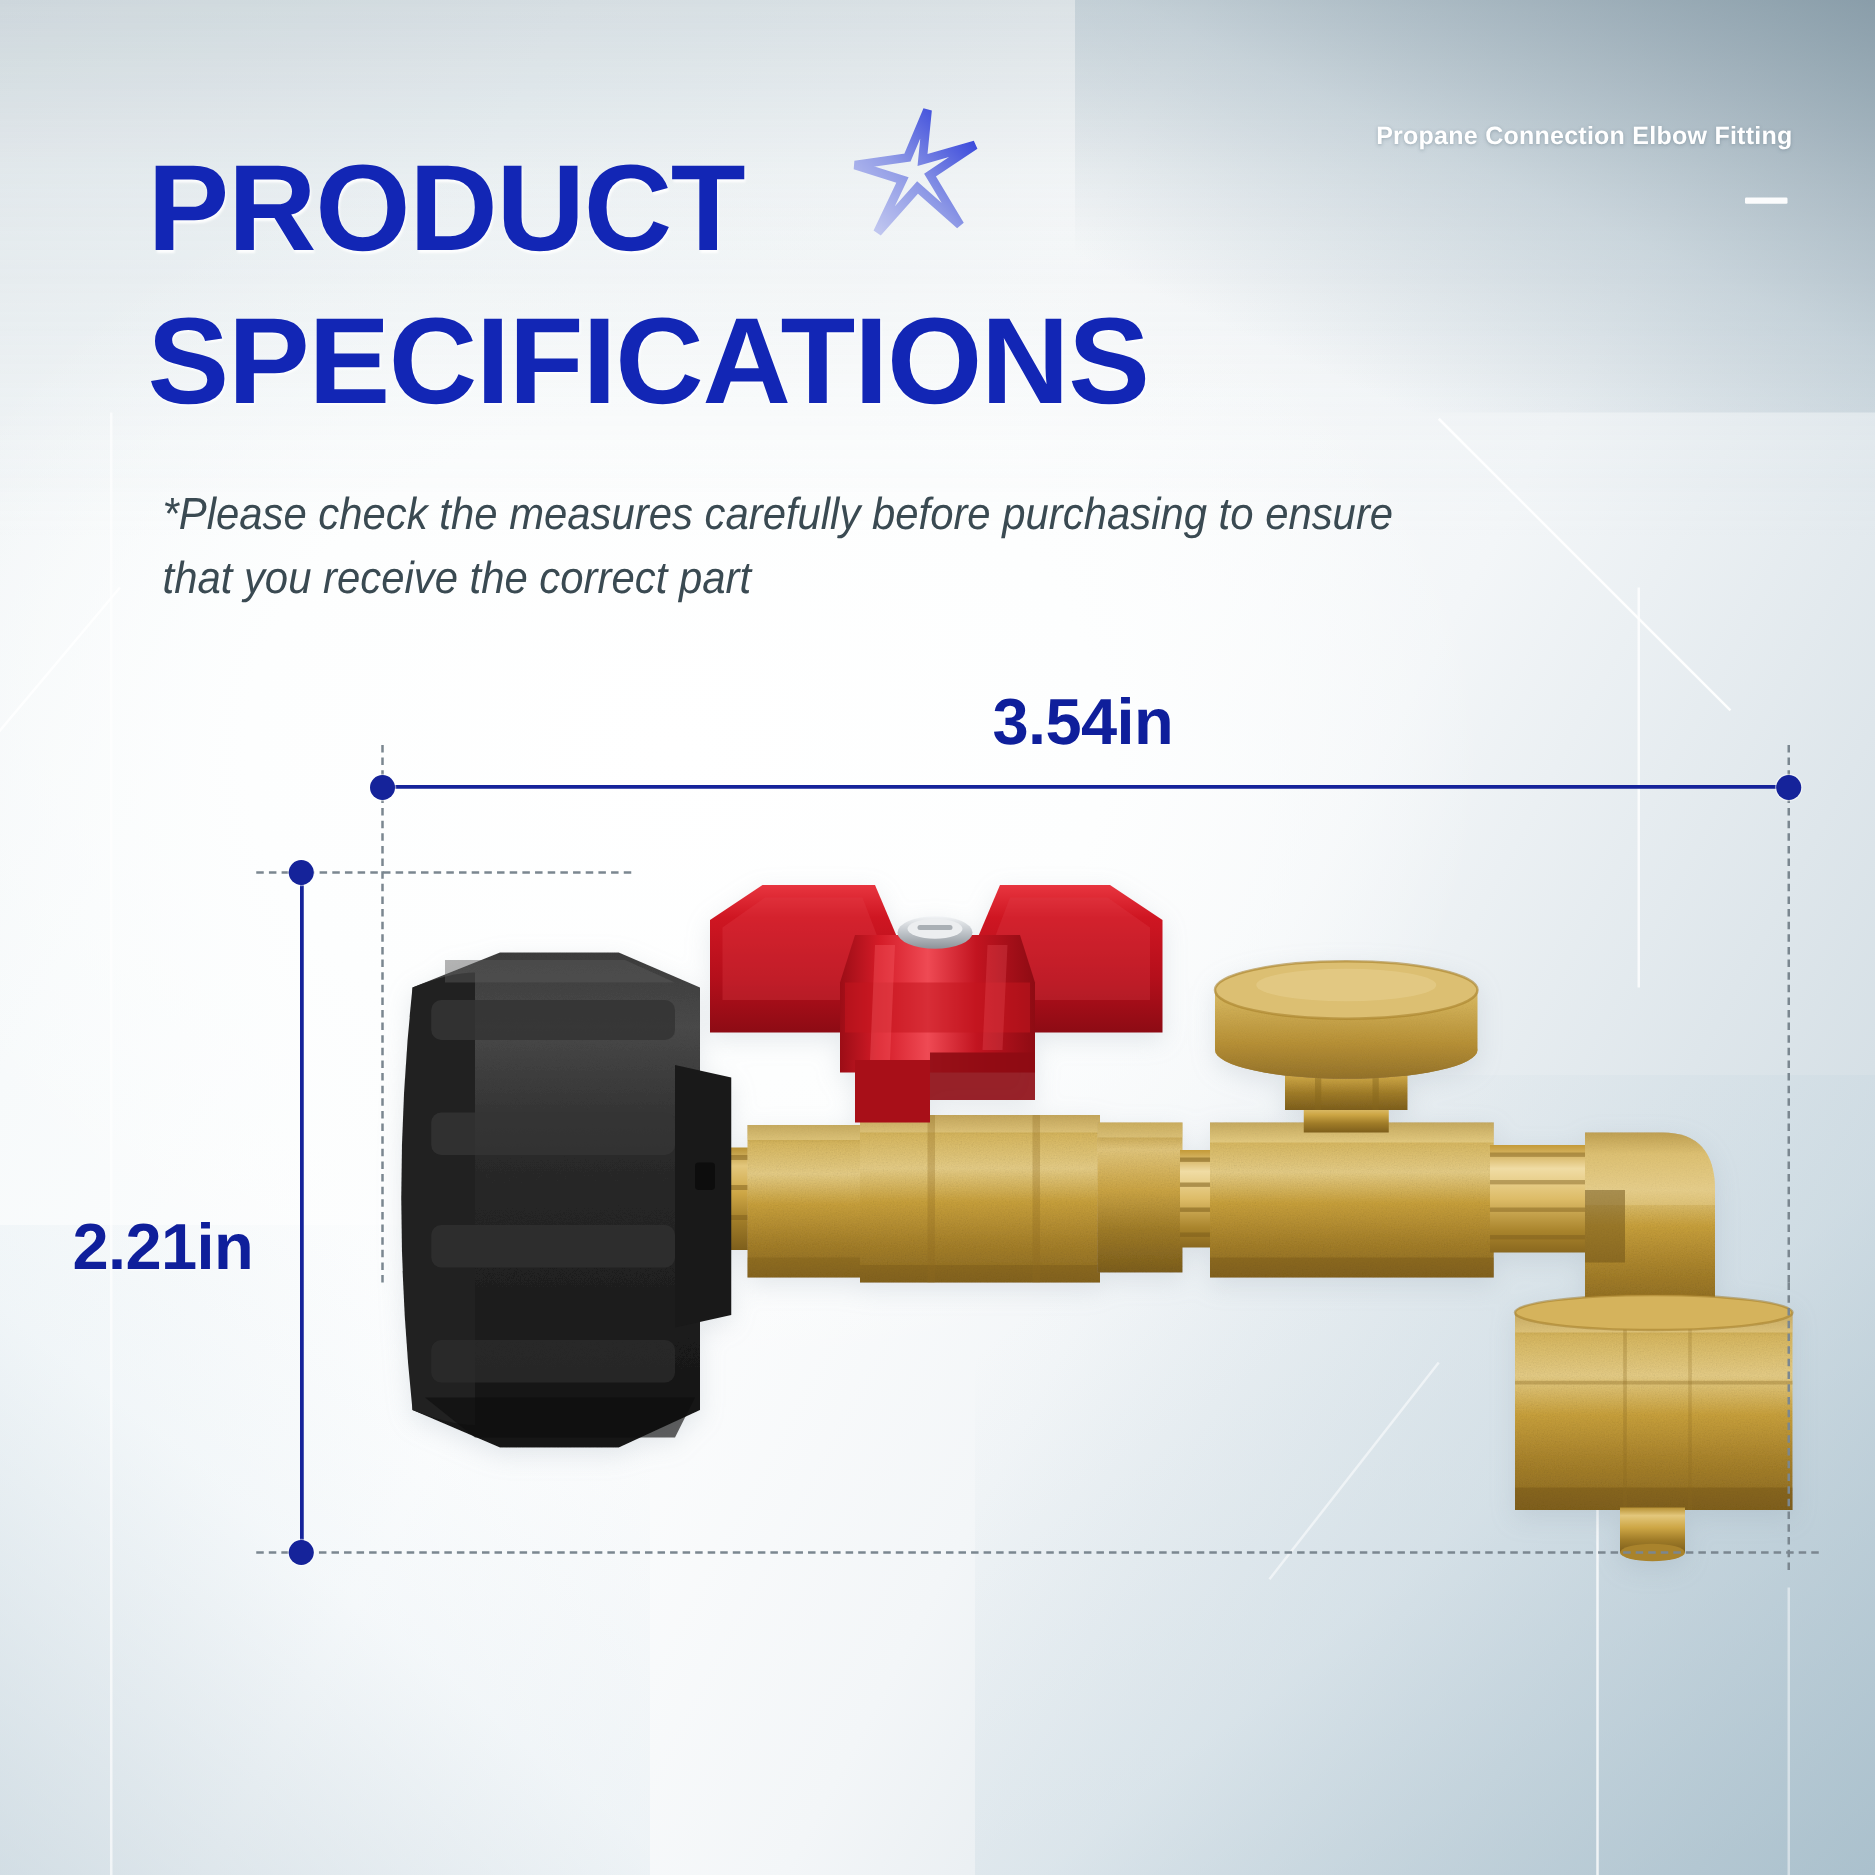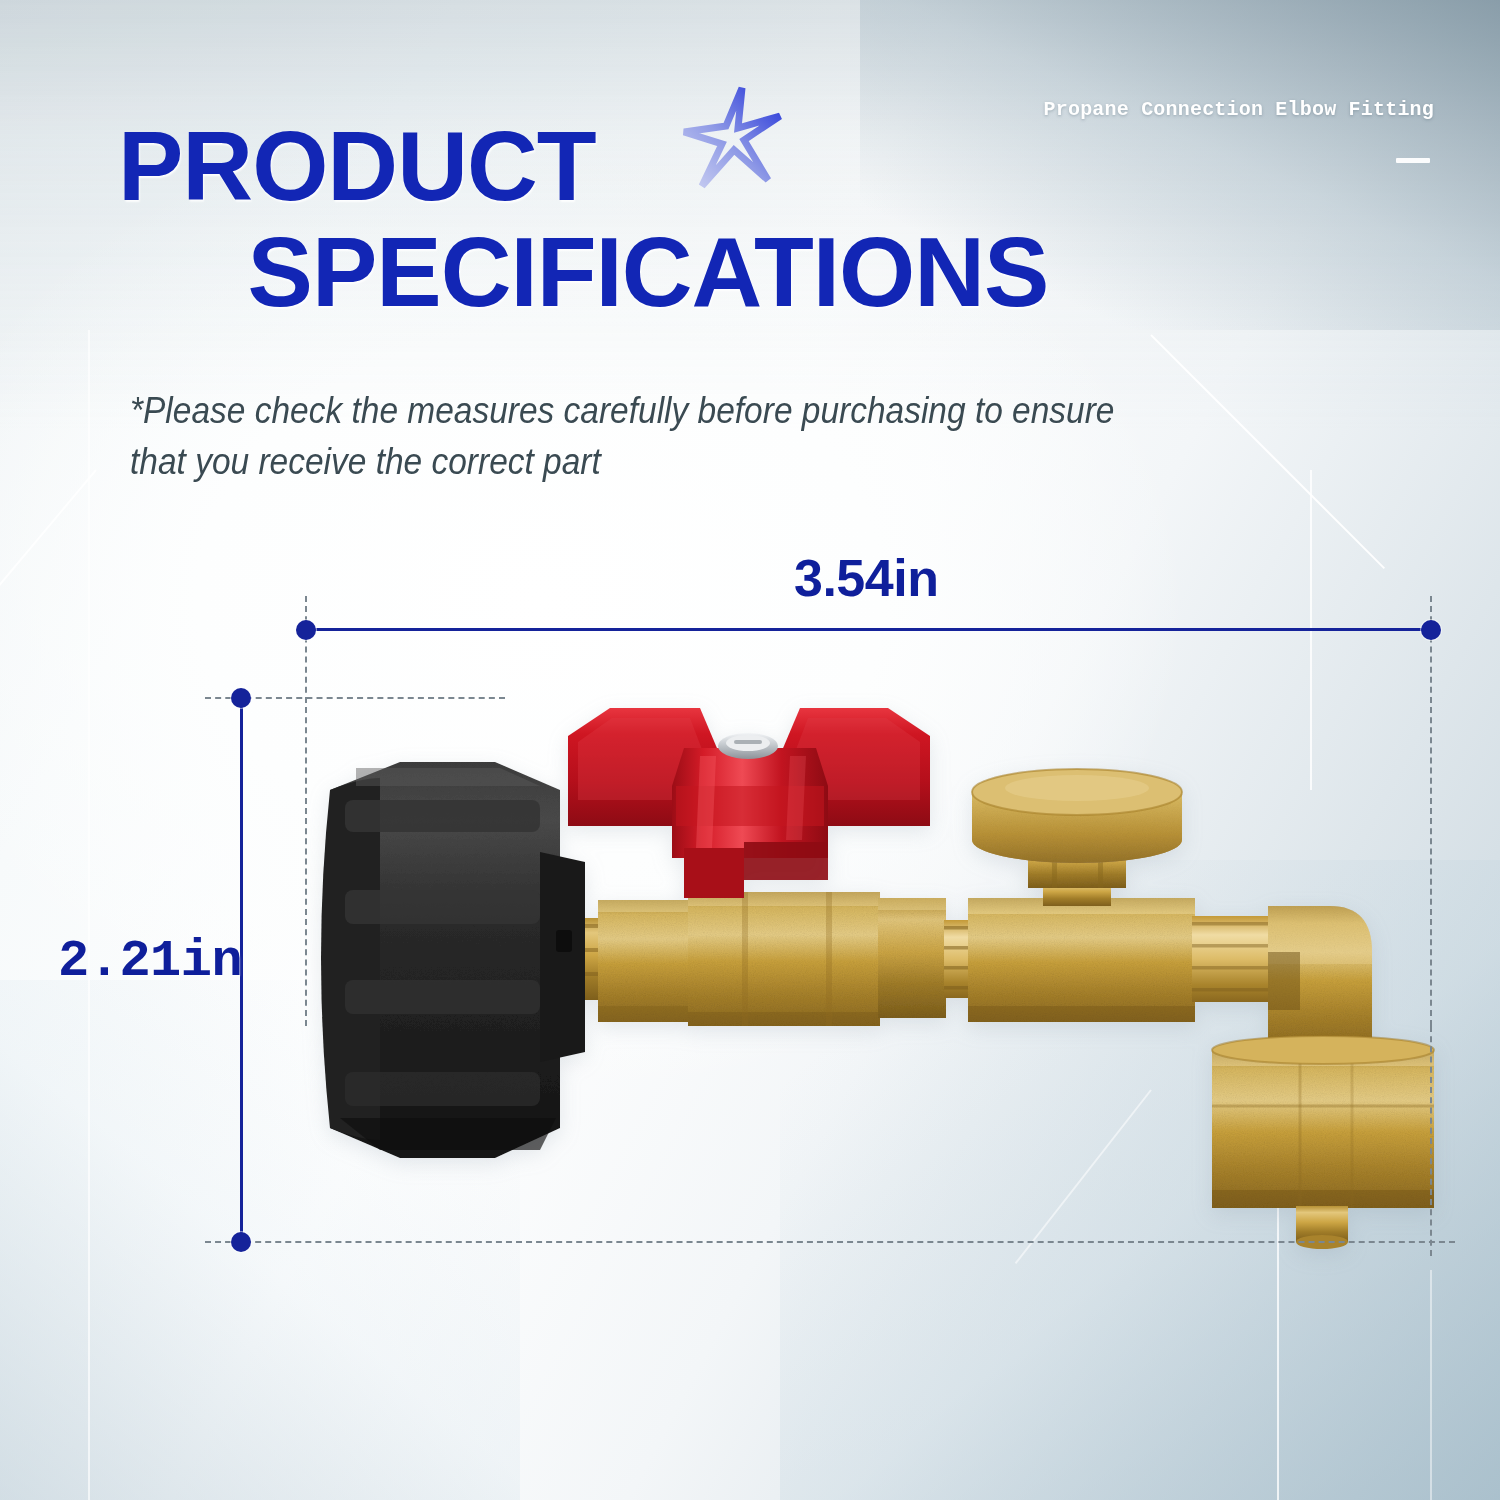--- a/index.html
+++ b/index.html
@@ -54,51 +54,50 @@
     position:absolute;left:1150px;top:1090px;width:2px;height:220px;
     background:rgba(255,255,255,.55);transform-origin:top center;transform:rotate(38deg);
   }
 
   
   .corner-title{
     position:absolute;right:66px;top:98px;
     color:#ffffff;font-size:20px;font-weight:bold;letter-spacing:.2px;
     text-shadow:0 1px 3px rgba(90,110,125,.45);
     white-space:nowrap;
-    font-family:Liberation Mono, monospace;
   }
   .corner-dash{
     position:absolute;right:70px;top:158px;width:34px;height:5px;
     background:#ffffff;border-radius:1px;opacity:.95;
   }
 
   .title-block{position:absolute;left:118px;top:118px;width:1060px;}
   .title-line{
     color:#1226b5;font-weight:bold;font-size:98px;line-height:.98;
     letter-spacing:-1px;
     text-shadow:1px 2px 2px rgba(255,255,255,.9);
   }
-  .title-line.l2{margin-top:10px;text-align:center;}
+  .title-line.l2{margin-top:26px;}
   .star-wrap{position:absolute;left:672px;top:82px;width:118px;height:118px;}
 
   .subtitle{
     position:absolute;left:130px;top:385px;width:1100px;
     color:#3a4a52;font-size:36px;line-height:1.42;
     font-style:italic;font-stretch:condensed;
     transform:scaleX(.93);transform-origin:left top;
     text-shadow:0 1px 1px rgba(255,255,255,.8);
   }
 
   
   .dim-label{
     position:absolute;color:#0f1f9b;font-weight:bold;font-size:52px;
     letter-spacing:-.5px;text-shadow:0 1px 2px rgba(255,255,255,.85);
   }
   .dim-w{left:794px;top:548px;}
-  .dim-h{left:58px;top:932px;font-family:Liberation Mono, monospace;}
+  .dim-h{left:58px;top:968px;}
 
   .dline{position:absolute;background:#15239a;}
   .dline-h{left:305px;top:628px;width:1126px;height:3px;}
   .dline-v{left:240px;top:697px;width:3px;height:545px;}
   .ddot{
     position:absolute;width:20px;height:20px;border-radius:50%;
     background:#15239a;box-shadow:0 0 0 1px rgba(255,255,255,.5);
   }
   .ddot-wl{left:296px;top:620px;}
   .ddot-wr{left:1421px;top:620px;}

